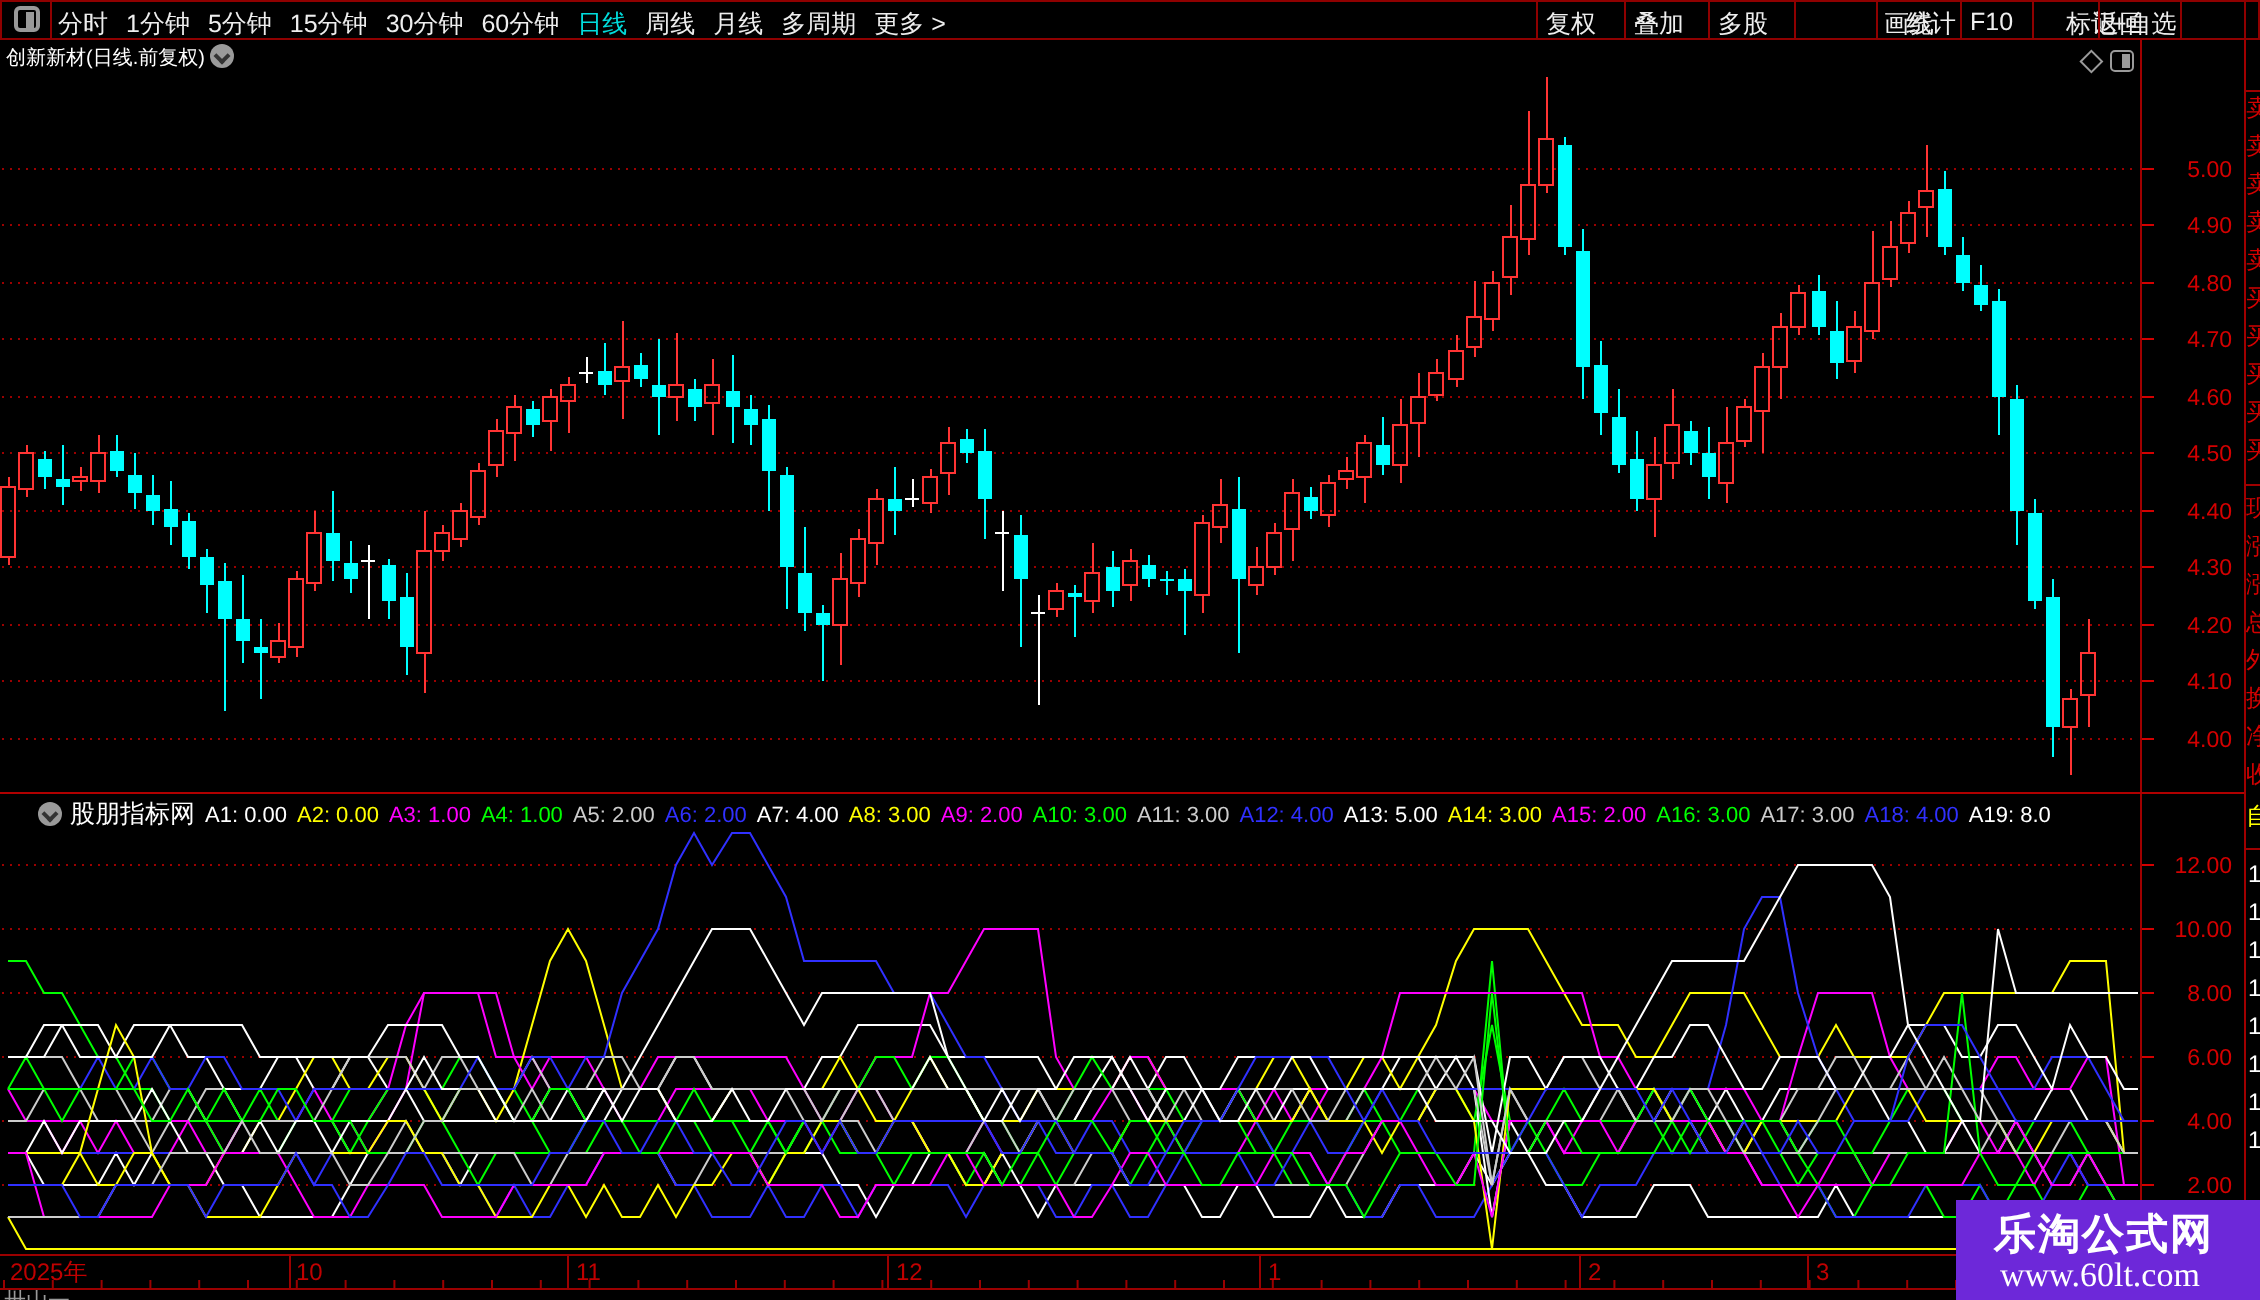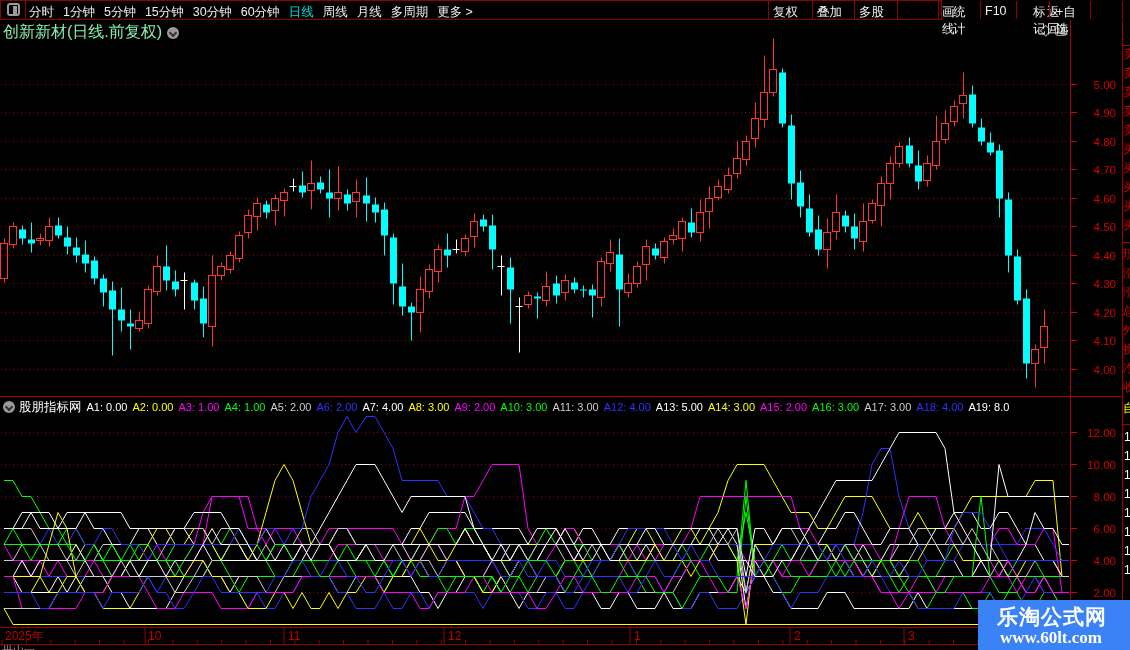--- a/index.html
+++ b/index.html
@@ -1,29 +1,29 @@
 <!DOCTYPE html>
 <html><head><meta charset="utf-8">
 <style>
 *{margin:0;padding:0;box-sizing:border-box}
 body{background:#000;font-family:"Liberation Sans",sans-serif;width:1130px;height:650px;overflow:hidden}
 #root{position:absolute;left:0;top:0;width:1130px;height:650px;background:#000}
 .r{position:absolute}
-#menubar{left:0;top:0;width:942px;height:20px;border:1px solid #8f0000;color:#fff;font-size:12.5px}
+#menubar{left:0;top:0;width:1130px;height:20px;border:1px solid #8f0000;color:#fff;font-size:12.5px}
 #menubar .items{position:absolute;left:28px;top:3px;letter-spacing:0}
 #menubar .sep{position:absolute;top:0;width:1px;height:18px;background:#8f0000}
 .mi{display:inline-block;margin-right:9px;color:#eee}
 .btn{position:absolute;top:3px;color:#eee;font-size:12.5px}
-#title{left:3px;top:22px;color:#86efac;font-size:16px}
+#title{left:3px;top:22px;color:#ffffff;font-size:10px}
 .circ{display:inline-block;width:12px;height:12px;border-radius:50%;background:#9a9a9a;position:relative;vertical-align:-2px}
 .circ:after{content:"";position:absolute;left:3px;top:2.5px;width:4px;height:4px;border-right:2px solid #333;border-bottom:2px solid #333;transform:rotate(45deg)}
-#hdr{left:3px;top:399px;font-size:12.5px;color:#eee;white-space:nowrap;width:1067px;overflow:hidden}
-#wm{left:978px;top:600px;width:152px;height:50px;background:#3b82f6}
+#hdr{left:19px;top:399px;font-size:12.5px;color:#eee;white-space:nowrap;width:1067px;overflow:hidden}
+#wm{left:978px;top:600px;width:152px;height:50px;background:#6d28d9}
 #wm .t1{position:absolute;left:19px;top:3px;color:#fff;font-family:"Liberation Serif",serif;font-weight:bold;font-size:21px;letter-spacing:1px}
-#wm .t2{position:absolute;left:22px;top:28px;color:#fff;font-family:"Liberation Serif",serif;font-weight:bold;font-size:17px}
+#wm .t2{position:absolute;left:22px;top:28px;color:#fff;font-family:"Liberation Serif",serif;font-weight:normal;font-size:17px}
 </style></head>
 <body>
 <div id="root">
 <svg class="r" style="left:0;top:0" width="1130" height="650">
 <line x1="1" y1="84.5" x2="1069" y2="84.5" stroke="#9b0000" stroke-dasharray="1 3"></line>
 <line x1="1" y1="112.5" x2="1069" y2="112.5" stroke="#9b0000" stroke-dasharray="1 3"></line>
 <line x1="1" y1="141.5" x2="1069" y2="141.5" stroke="#9b0000" stroke-dasharray="1 3"></line>
 <line x1="1" y1="169.5" x2="1069" y2="169.5" stroke="#9b0000" stroke-dasharray="1 3"></line>
 <line x1="1" y1="198.5" x2="1069" y2="198.5" stroke="#9b0000" stroke-dasharray="1 3"></line>
 <line x1="1" y1="226.5" x2="1069" y2="226.5" stroke="#9b0000" stroke-dasharray="1 3"></line>

